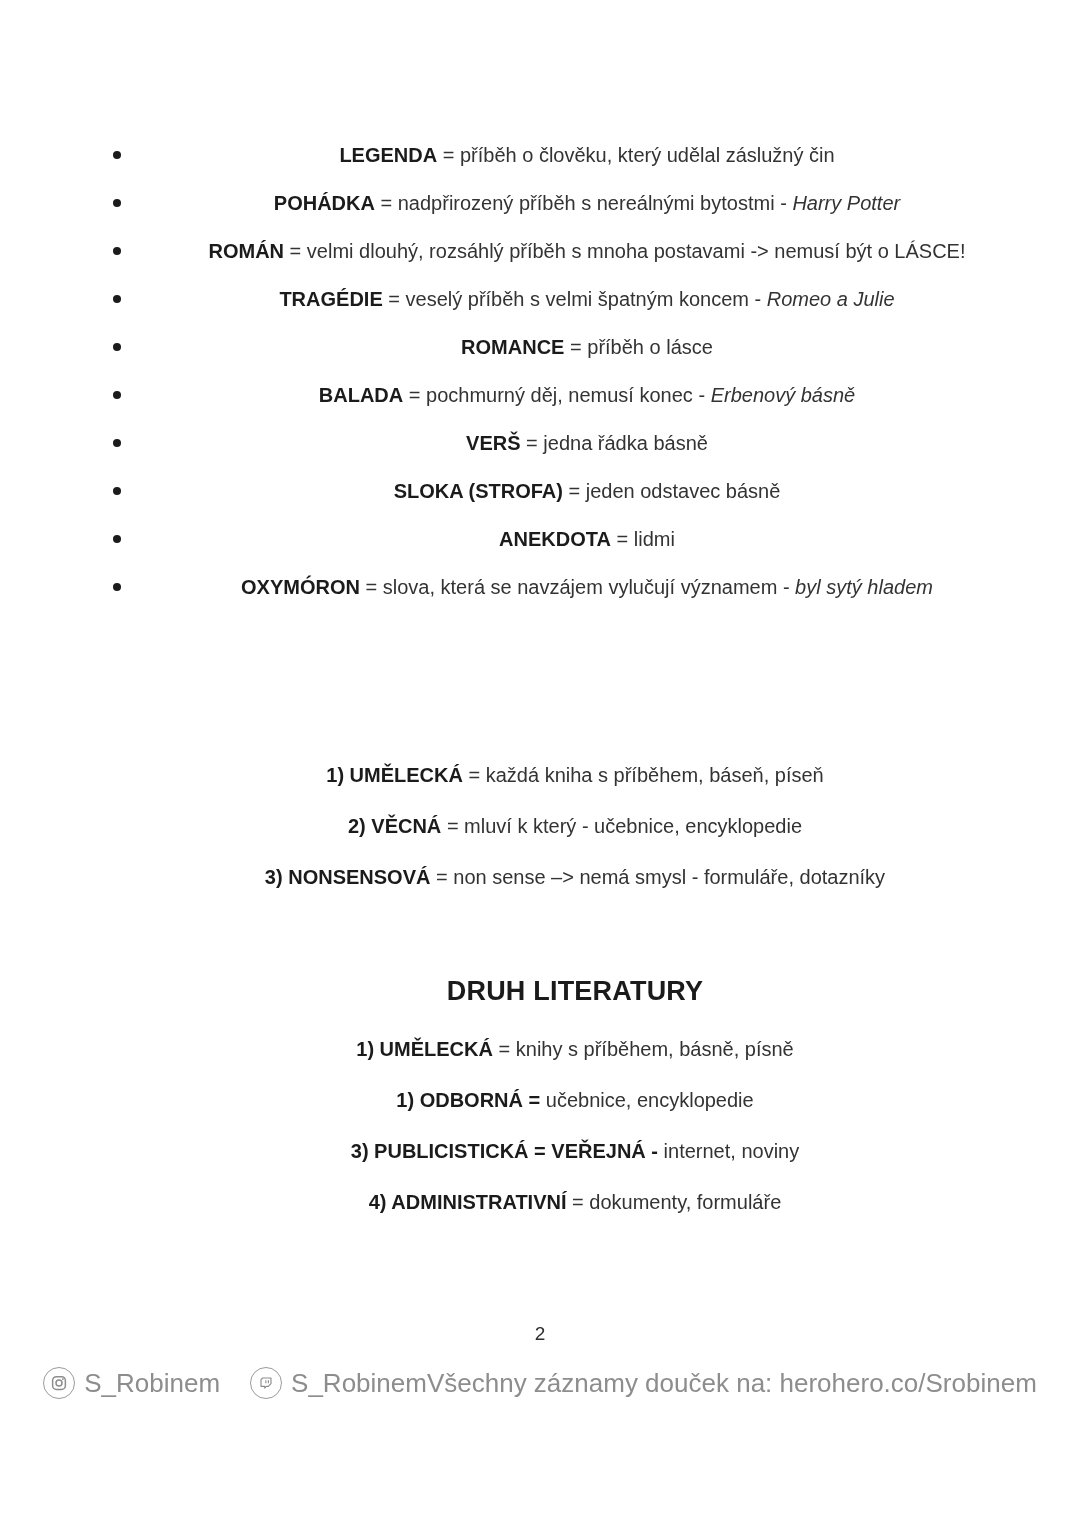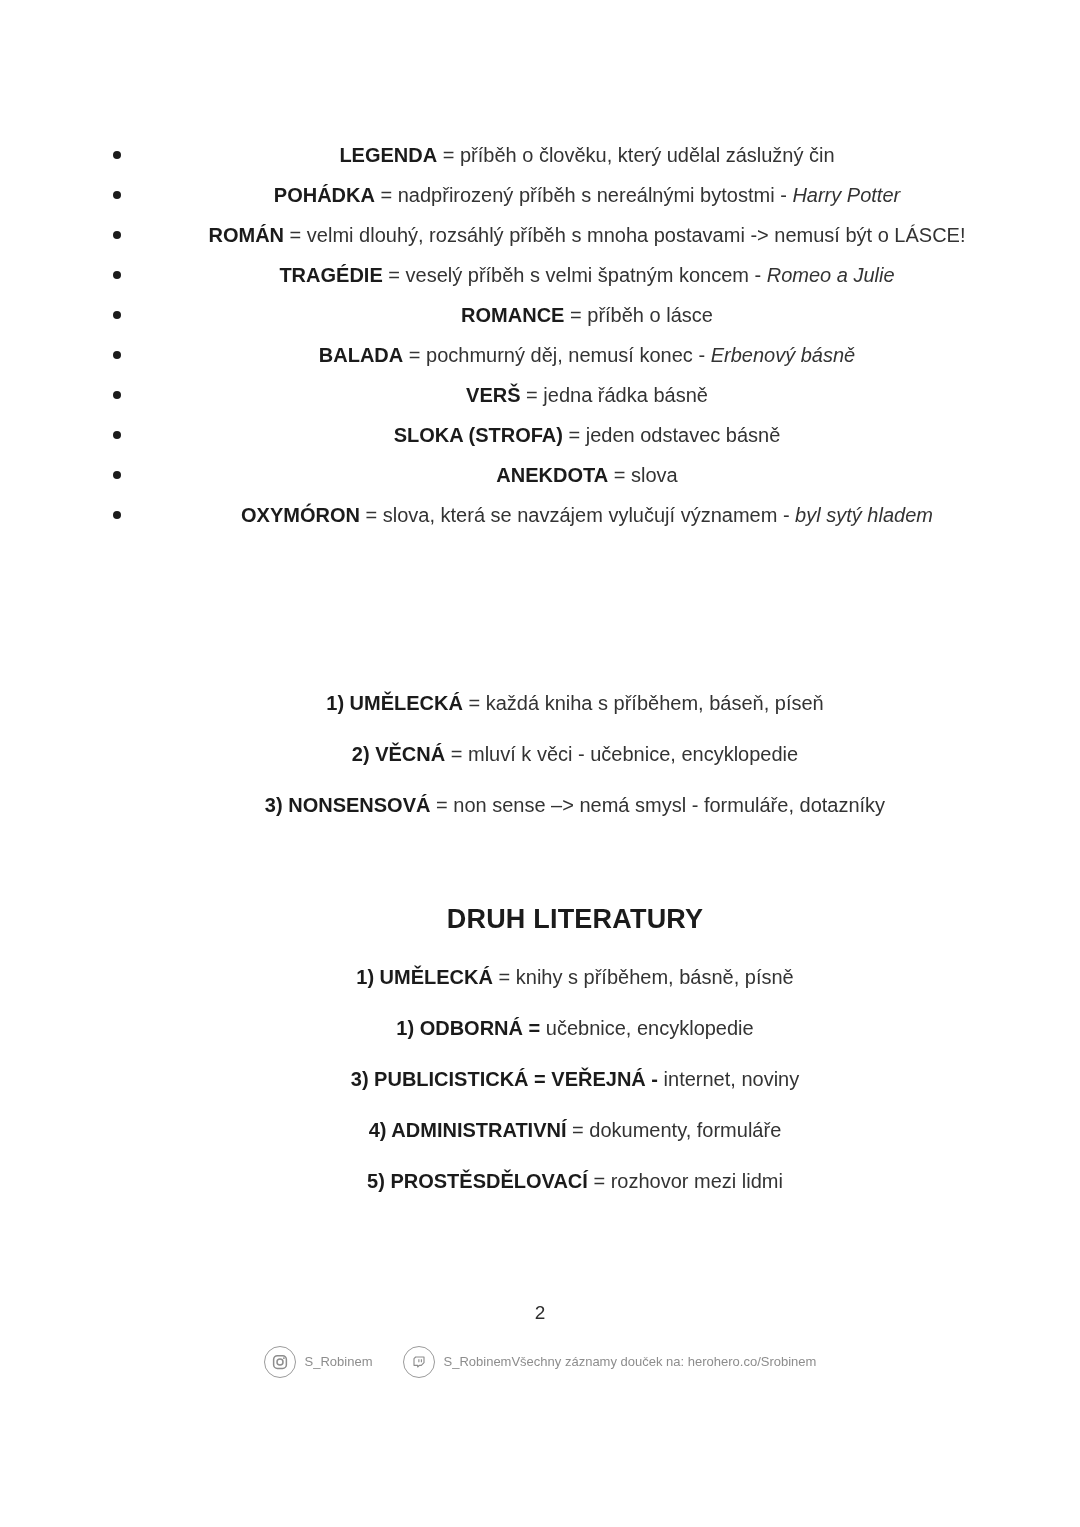--- a/index.html
+++ b/index.html
@@ -13,21 +13,21 @@
   }
   .content{padding:143px 40px 0 110px;text-align:center;}
 
   
   ul.terms{list-style:none;margin:0;padding:0;}
   ul.terms li{
     position:relative;
     padding-left:24px;
     font-size:20px;line-height:24px;
   }
-  ul.terms li + li{margin-top:16px;}
+  ul.terms li + li{margin-top:24px;}
   .dot{
     position:absolute;left:3px;top:8px;
     width:8px;height:8px;border-radius:50%;
     background:#1b1b1b;
   }
   .term{font-weight:700;color:#1b1b1b;}
   em{font-style:italic;}
 
   
   section h2{
@@ -43,21 +43,21 @@
   
   .page-number{
     margin-top:108px;text-align:center;
     font-size:19px;line-height:24px;color:#2e2e2e;
   }
 
   
   footer{
     margin-top:21px;
     display:flex;justify-content:center;align-items:flex-end;
-    color:#8d8d8d;font-size:13px;line-height:32px;
+    color:#8d8d8d;font-size:26px;line-height:32px;
   }
   .icon-circle{
     width:32px;height:32px;box-sizing:border-box;
     border:1.5px solid #9b9b9b;border-radius:50%;
     display:flex;align-items:center;justify-content:center;
     flex:0 0 auto;
   }
   .handle{margin-left:9px;}
   .icon-circle.twitch{margin-left:30px;}
   .note{}
@@ -69,37 +69,36 @@
 
   <ul class="terms">
     <li><span class="dot"></span><span class="term">LEGENDA</span> <span>= příběh o člověku, který udělal záslužný čin</span> <em></em></li>
     <li><span class="dot"></span><span class="term">POHÁDKA</span> <span>= nadpřirozený příběh s nereálnými bytostmi -</span> <em>Harry Potter</em></li>
     <li><span class="dot"></span><span class="term">ROMÁN</span> <span>= velmi dlouhý, rozsáhlý příběh s mnoha postavami -&gt; nemusí být o LÁSCE!</span> <em></em></li>
     <li><span class="dot"></span><span class="term">TRAGÉDIE</span> <span>= veselý příběh s velmi špatným koncem -</span> <em>Romeo a Julie</em></li>
     <li><span class="dot"></span><span class="term">ROMANCE</span> <span>= příběh o lásce</span> <em></em></li>
     <li><span class="dot"></span><span class="term">BALADA</span> <span>= pochmurný děj, nemusí konec -</span> <em>Erbenový básně</em></li>
     <li><span class="dot"></span><span class="term">VERŠ</span> <span>= jedna řádka básně</span> <em></em></li>
     <li><span class="dot"></span><span class="term">SLOKA (STROFA)</span> <span>= jeden odstavec básně</span> <em></em></li>
-    <li><span class="dot"></span><span class="term">ANEKDOTA</span> <span>= slova</span> <em></em></li>
+    <li><span class="dot"></span><span class="term">ANEKDOTA</span> <span>= lidmi</span> <em></em></li>
     <li><span class="dot"></span><span class="term">OXYMÓRON</span> <span>= slova, která se navzájem vylučují významem -</span> <em>byl sytý hladem</em></li>
   </ul>
 
   <section class="section-typ">
     <p class="first"><strong>1) UMĚLECKÁ</strong> <span>= každá kniha s příběhem, báseň, píseň</span></p>
-    <p><strong>2) VĚCNÁ</strong> <span>= mluví k věci - učebnice, encyklopedie</span></p>
+    <p><strong>2) VĚCNÁ</strong> <span>= mluví k který - učebnice, encyklopedie</span></p>
     <p><strong>3) NONSENSOVÁ</strong> <span>= non sense –&gt; nemá smysl - formuláře, dotazníky</span></p>
   </section>
 
   <section class="section-druh">
     <h2>DRUH LITERATURY</h2>
     <p class="first"><strong>1) UMĚLECKÁ</strong> <span>= knihy s příběhem, básně, písně</span></p>
     <p><strong>1) ODBORNÁ =</strong> <span>učebnice, encyklopedie</span></p>
     <p><strong>3) PUBLICISTICKÁ = VEŘEJNÁ -</strong> <span>internet, noviny</span></p>
     <p><strong>4) ADMINISTRATIVNÍ</strong> <span>= dokumenty, formuláře</span></p>
-    <p><strong>5) PROSTĚSDĚLOVACÍ</strong> <span>= rozhovor mezi lidmi</span></p>
   </section>
 
 </div>
 
 <div class="page-number">2</div>
 
 <footer>
   <span class="icon-circle">
     <svg width="18" height="18" viewBox="0 0 24 24" aria-hidden="true">
       <rect x="3.5" y="3.5" width="17" height="17" rx="5" fill="none" stroke="#8d8d8d" stroke-width="2"></rect>

